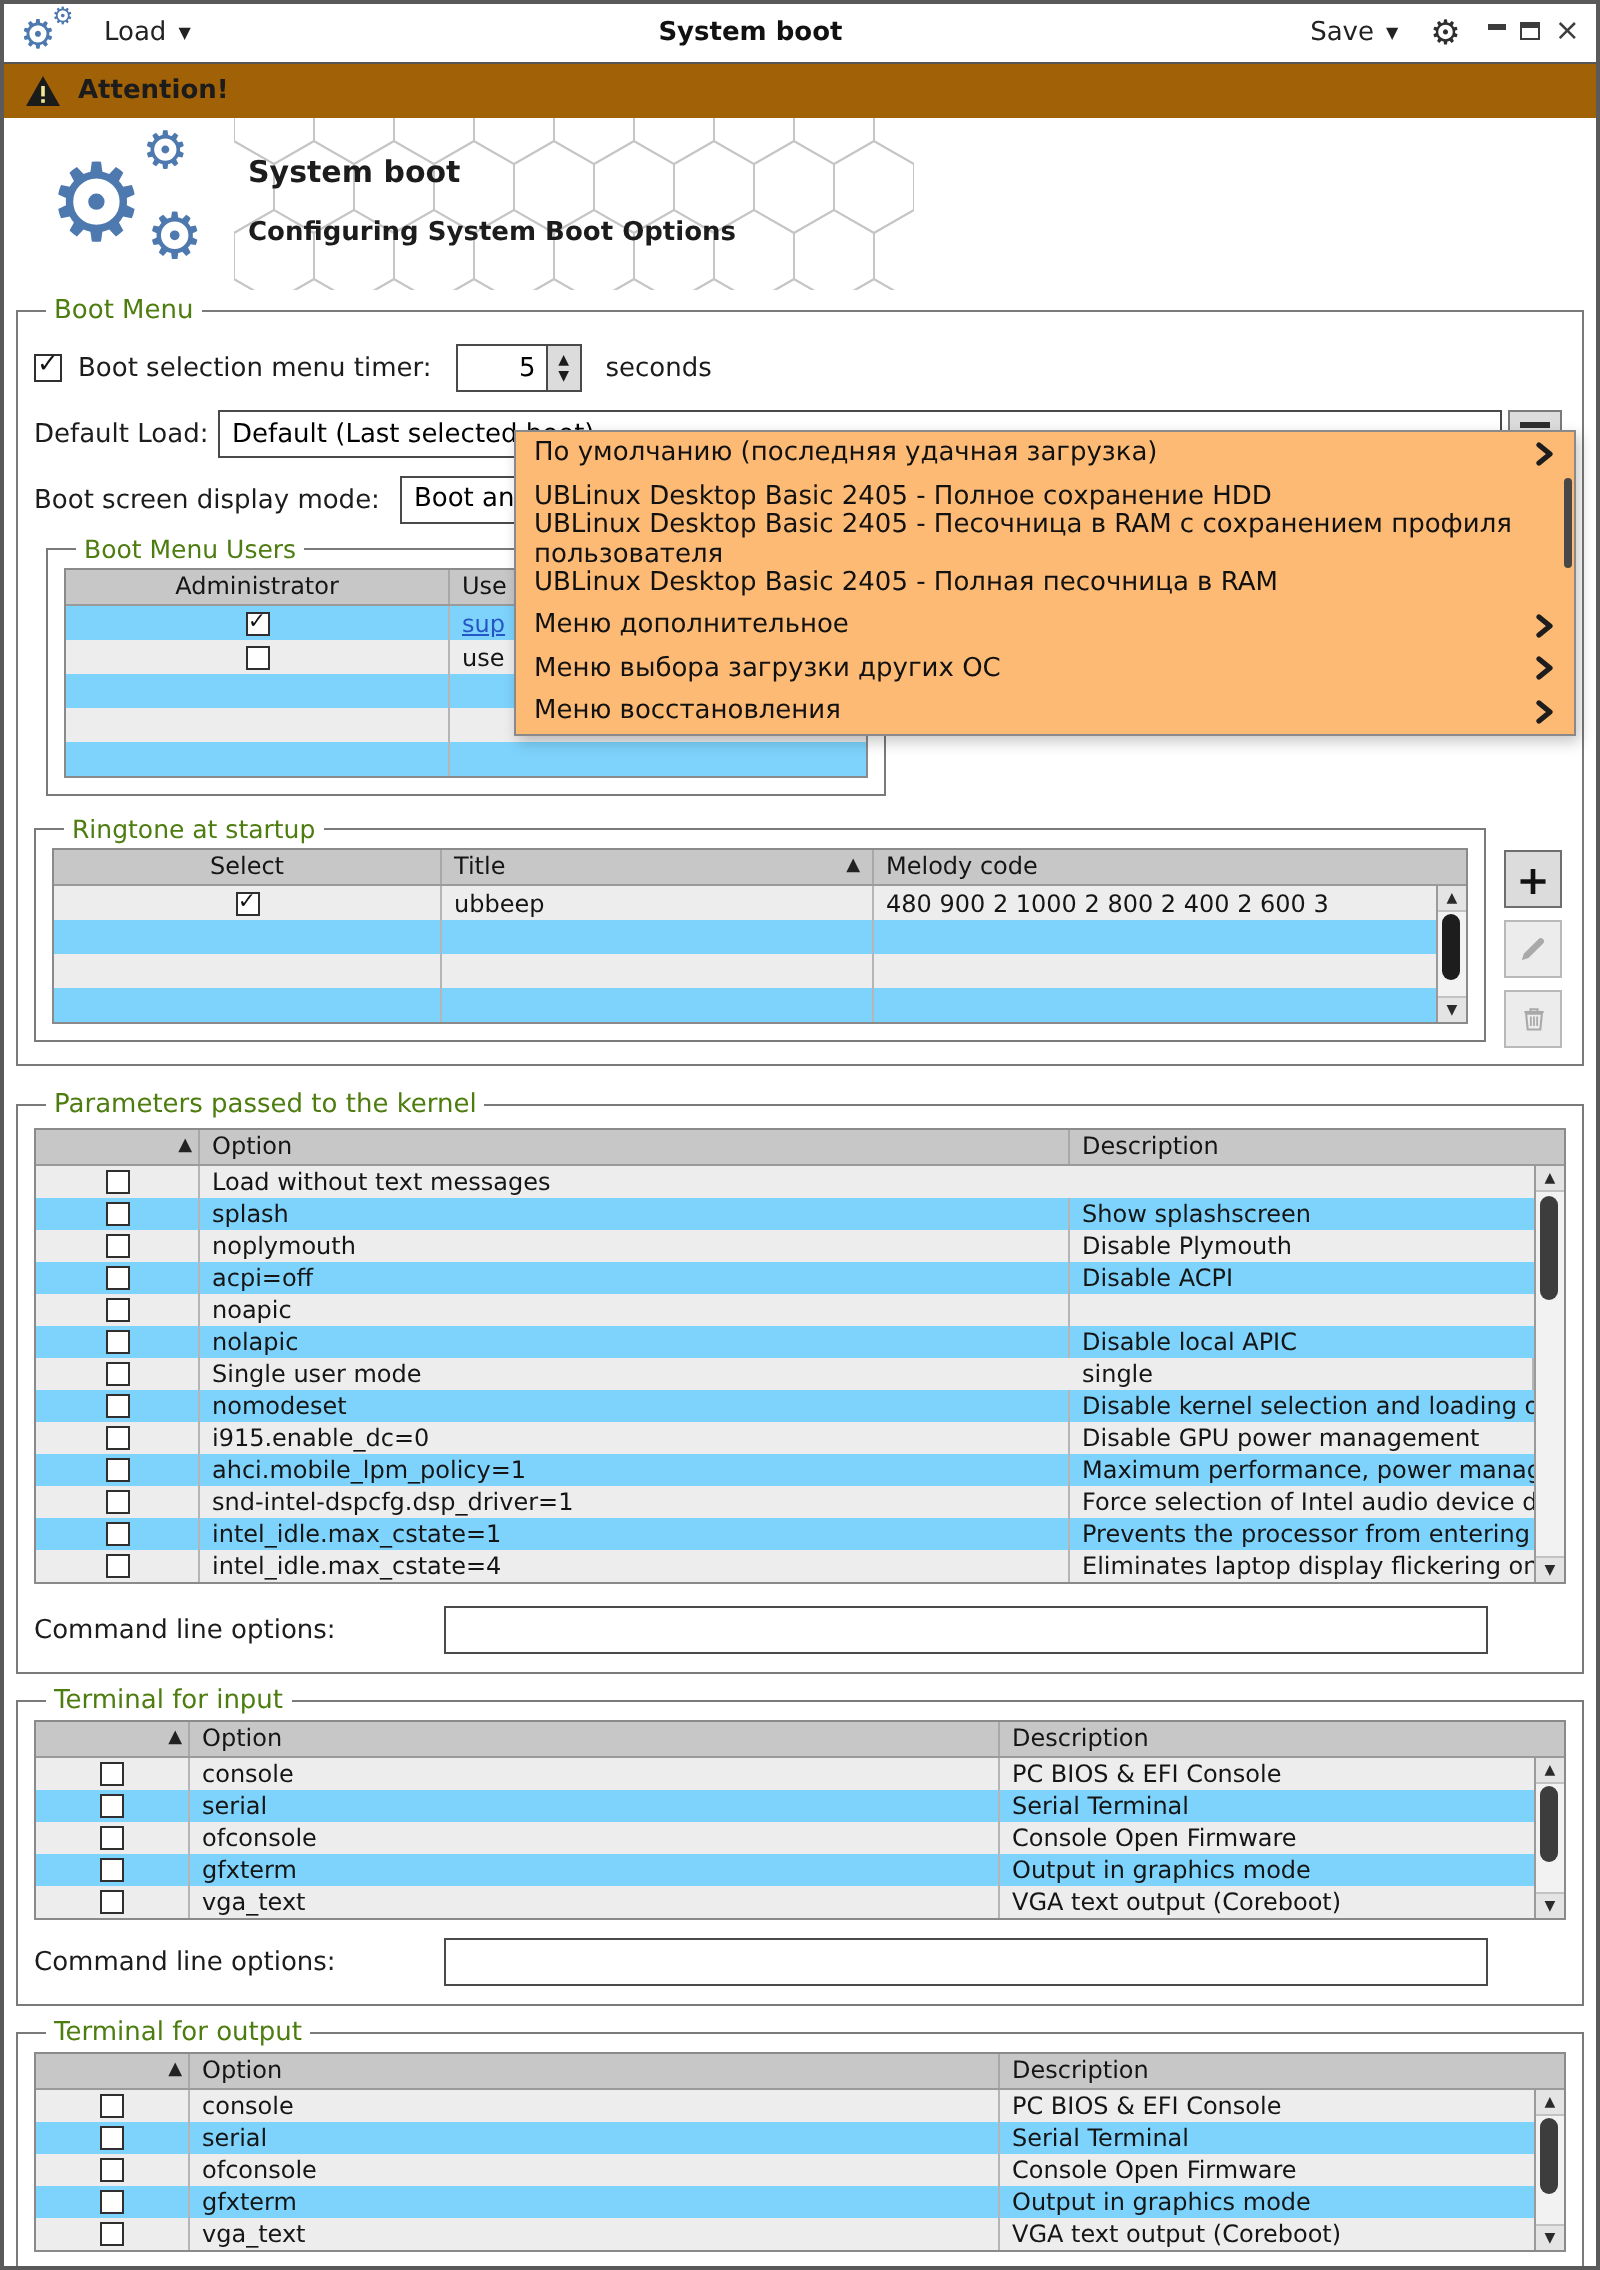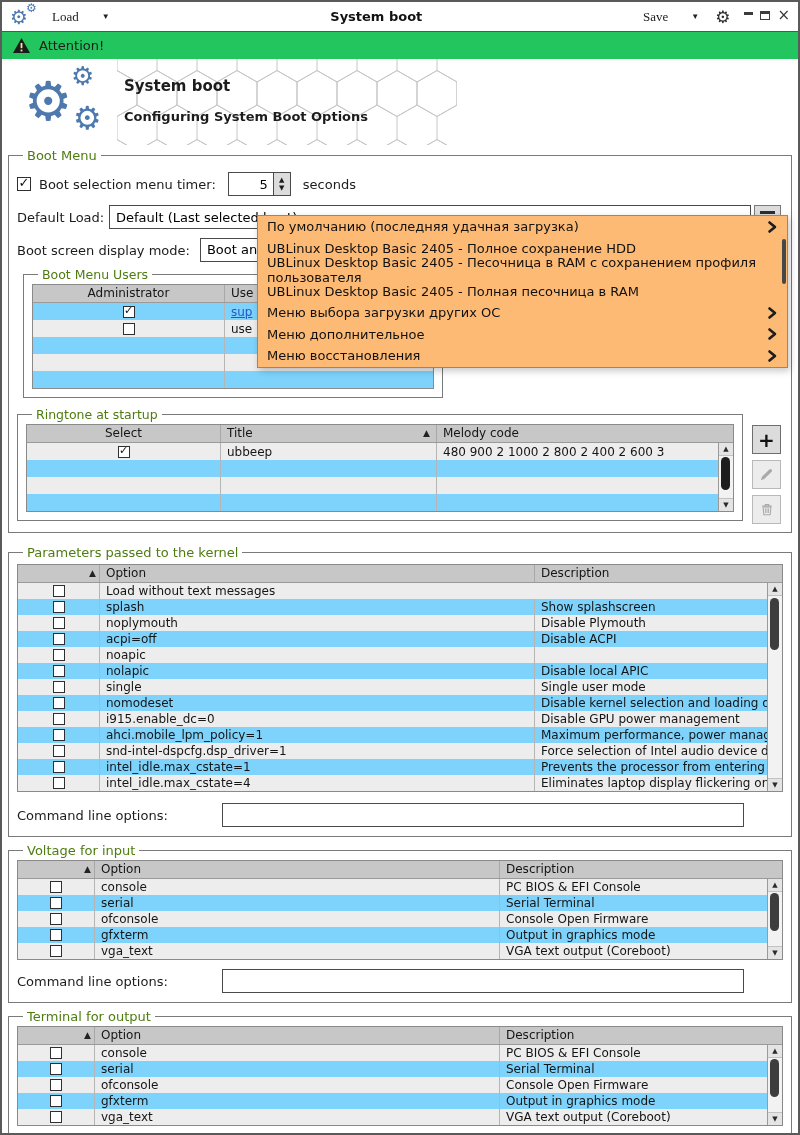--- a/index.html
+++ b/index.html
@@ -4,31 +4,31 @@
 <style>
   * { box-sizing: border-box; margin: 0; padding: 0; }
   body { font-family: "DejaVu Sans", sans-serif; background: #fff; }
   .window { position: relative; width: 800px; height: 1135px; border: 2px solid #5a5a5a; background: #fff; overflow: hidden; }
 
   
   .titlebar { height: 30px; border-bottom: 1px solid #555; display: flex; align-items: center; padding: 0 8px; gap: 8px; background: #fff; }
   .appicon { position: relative; width: 30px; height: 26px; color: #4d79ae; flex: 0 0 auto; }
   .appicon .g1 { position: absolute; left: 0; top: 0; font-size: 20px; line-height: 26px; }
   .appicon .g2 { position: absolute; left: 16px; top: -3px; font-size: 12px; line-height: 14px; }
-  .tb-btn { display: inline-flex; align-items: center; gap: 23px; font-size: 13px; color: #222; cursor: default; padding: 2px 4px; font-family: Liberation Serif, serif; }
+  .tb-btn { display: inline-flex; align-items: center; gap: 6px; font-size: 13px; color: #222; cursor: default; padding: 2px 4px; }
   .caret { font-size: 8px; color: #222; }
   .tb-title { flex: 1; text-align: center; font-weight: bold; font-size: 13px; color: #111; }
   .gearbtn { font-size: 17px; color: #2e2e2e; padding: 0 4px; }
   .winctl { display: flex; align-items: center; gap: 7px; margin-left: 2px; }
   .ic-min { width: 9px; height: 3px; background: #3c3c3c; margin-top: -6px; }
   .ic-max { width: 10px; height: 9px; border: 1.5px solid #3c3c3c; border-top: 3px solid #3c3c3c; margin-top: -2px; }
   .ic-close { font-size: 15px; color: #3c3c3c; line-height: 1; margin-top: -2px; }
 
   
-  .attention { height: 27px; background: #22c55e; display: flex; align-items: center; gap: 8px; padding: 0 10px; }
+  .attention { height: 27px; background: #a16207; display: flex; align-items: center; gap: 8px; padding: 0 10px; font-weight: bold; }
   .attn-text { font-size: 13px; color: #1c1c1c; }
 
   
   .hdr { position: relative; height: 86px; overflow: hidden; }
   .hexbg { position: absolute; left: 115px; top: 0; }
   .logo { position: absolute; left: 22px; top: 4px; width: 84px; height: 78px; color: #4d79ae; }
   .logo .g1 { position: absolute; left: 0; top: 10px; font-size: 54px; line-height: 58px; }
   .logo .g2 { position: absolute; left: 47px; top: -1px; font-size: 26px; line-height: 28px; }
   .logo .g3 { position: absolute; left: 49px; top: 38px; font-size: 32px; line-height: 34px; }
   .hdr-text { position: absolute; left: 122px; top: 18px; z-index: 2; }
@@ -335,29 +335,29 @@
     <div class="popup-item">
         <span>UBLinux Desktop Basic 2405 - Полное сохранение HDD</span>
       </div>
     <div class="popup-item">
         <span>UBLinux Desktop Basic 2405 - Песочница в RAM с сохранением профиля пользователя</span>
       </div>
     <div class="popup-item">
         <span>UBLinux Desktop Basic 2405 - Полная песочница в RAM</span>
       </div>
     <div class="popup-item">
-      <span>Меню выбора загрузки других ОС</span>
+      <span>Меню дополнительное</span>
       <span class="chev">
           <svg width="12" height="14" viewBox="0 0 12 14">
             <path d="M3.5 2.5 L9 7 L3.5 11.5" stroke="#1d1d1d" stroke-width="2.6" fill="none" stroke-linecap="round" stroke-linejoin="round"></path>
           </svg>
         </span>
     </div>
     <div class="popup-item">
-      <span>Меню дополнительное</span>
+      <span>Меню выбора загрузки других ОС</span>
       <span class="chev">
           <svg width="12" height="14" viewBox="0 0 12 14">
             <path d="M3.5 2.5 L9 7 L3.5 11.5" stroke="#1d1d1d" stroke-width="2.6" fill="none" stroke-linecap="round" stroke-linejoin="round"></path>
           </svg>
         </span>
     </div>
     <div class="popup-item">
       <span>Меню восстановления</span>
       <span class="chev">
           <svg width="12" height="14" viewBox="0 0 12 14">
@@ -417,22 +417,22 @@
             <div class="td c">
                 <span class="cb small"></span>
               </div>
             <div class="td">nolapic</div>
               <div class="td last">Disable local APIC</div>
           </div>
           <div class="tr">
             <div class="td c">
                 <span class="cb small"></span>
               </div>
-            <div class="td">single</div>
-              <div class="td last">Single user mode</div>
+            <div class="td last">Single user mode</div>
+              <div class="td">single</div>
           </div>
           <div class="tr">
             <div class="td c">
                 <span class="cb small"></span>
               </div>
             <div class="td">nomodeset</div>
               <div class="td last">Disable kernel selection and loading of video drivers</div>
           </div>
           <div class="tr">
             <div class="td c">
@@ -479,21 +479,21 @@
         </div>
       </div>
     </div>
     <div class="row cmdrow">
       <span class="lbl">Command line options:</span>
       <input class="text-input" value="" style="">
     </div>
   </fieldset>
 
   <fieldset class="fs-term">
-    <legend>Voltage for input</legend>
+    <legend>Terminal for input</legend>
     <div class="tbl t-tbl">
       <div class="thead">
         <div class="th sortcell">
             <span class="sortglyph">▲</span>
           </div>
         <div class="th">Option</div>
         <div class="th last">Description</div>
       </div>
       <div class="tbody-wrap">
         <div class="trows">

